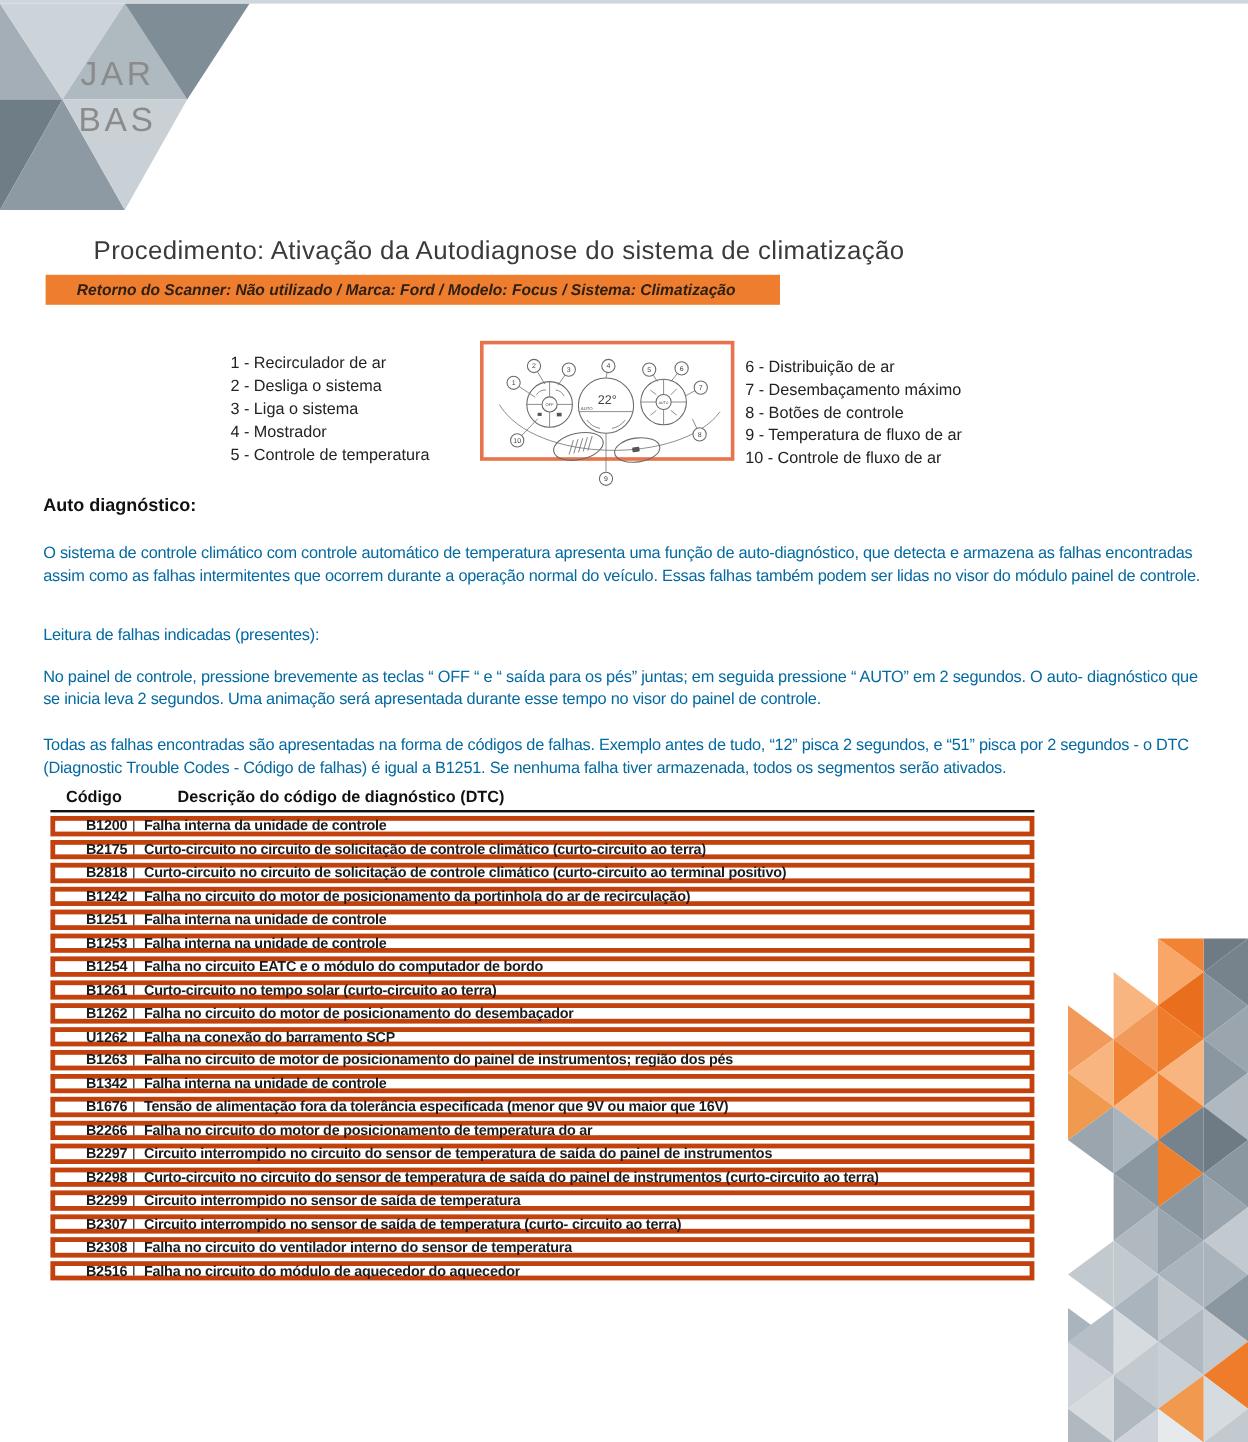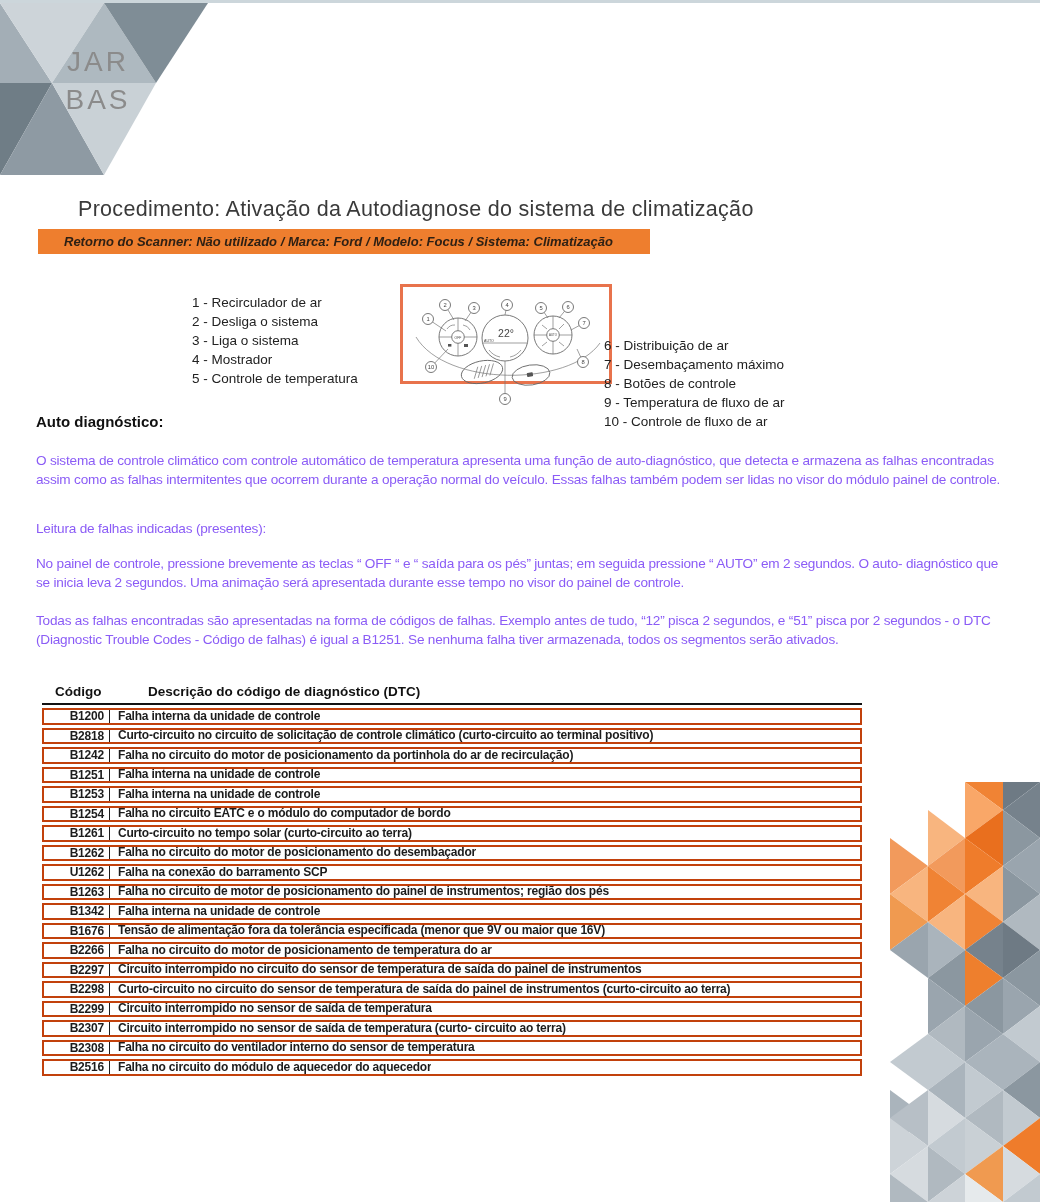--- a/index.html
+++ b/index.html
@@ -14,47 +14,47 @@
     position:absolute;left:36px;top:197px;font-size:21.5px;color:#3a3a3a;
     font-weight:400;letter-spacing:0.3px;white-space:nowrap;margin-left:42px;
   }
   .banner{
     position:absolute;left:38px;top:229px;width:612px;height:25px;
     background:#ee7e2e;color:#2e2014;font-size:13px;font-weight:bold;font-style:italic;
     line-height:25px;padding-left:26px;box-sizing:border-box;white-space:nowrap;
   }
   .legend{position:absolute;font-size:13.5px;line-height:19px;color:#222;}
   .legend-left{left:192px;top:293px;}
-  .legend-right{left:604px;top:296px;margin-top:40px;}
+  .legend-right{left:621px;top:296px;}
   .diagram-box{
     position:absolute;left:400px;top:284px;width:212px;height:100px;
     border:3px solid #e8734c;box-sizing:border-box;background:#fff;
   }
   .diagram-box svg{display:block;}
   .dline{stroke:#6a6a6a;stroke-width:0.9;fill:none;}
   .dthin{stroke:#777;stroke-width:0.7;fill:none;}
   .dfill{fill:#555;stroke:none;}
   .dtxt{fill:#444;font-family:"Liberation Sans",sans-serif;text-anchor:middle;}
   .co{fill:#fff;stroke:#6a6a6a;stroke-width:0.9;}
   .con{font-size:5.8px;text-anchor:middle;fill:#444;font-family:"Liberation Sans",sans-serif;}
   .section-heading{position:absolute;left:36px;top:413px;font-size:15px;font-weight:bold;color:#111;}
-  .para{position:absolute;left:36px;width:965px;font-size:13.6px;line-height:19px;letter-spacing:-0.2px;color:#8b5cf6;}
+  .para{position:absolute;left:36px;width:965px;font-size:13.6px;line-height:19px;letter-spacing:-0.2px;color:#0369a1;}
   .p1{top:451px;}
   .p2label{top:519px;}
   .p2{top:554px;}
   .p3{top:611px;}
-  .dtc{position:absolute;left:42px;top:684px;width:820px;}
+  .dtc{position:absolute;left:42px;top:656px;width:820px;}
   .dtc-header{position:relative;height:16px;font-size:13.5px;font-weight:bold;color:#111;}
   .dtc-header .h-code{position:absolute;left:13px;top:0;}
   .dtc-header .h-desc{position:absolute;left:106px;top:0;text-align:center;}
   .dtc-underline{margin-top:3px;width:820px;height:2px;background:#121212;}
   .dtc-rows{margin-top:3px;}
   .dtc-row{
-    display:flex;align-items:flex-end;height:16.5px;margin-bottom:3px;
-    border:2px solid #c2410c;box-sizing:border-box;background:#fff;
+    display:flex;align-items:center;height:16.5px;margin-bottom:3px;
+    border:4px solid #c2410c;box-sizing:border-box;background:#fff;
   }
   .dtc-code{
     width:66px;flex:0 0 66px;text-align:right;padding-right:5px;box-sizing:border-box;
     border-right:1px solid #1c1c1c;font-weight:bold;font-size:12px;letter-spacing:-0.2px;height:100%;
     display:flex;align-items:center;justify-content:flex-end;
   }
   .dtc-desc{
     padding-left:8px;font-weight:bold;font-size:12px;letter-spacing:-0.2px;white-space:nowrap;
     overflow:hidden;
   }
@@ -200,20 +200,24 @@
     <span class="h-desc">Descrição do código de diagnóstico (DTC)</span>
   </div>
   <div class="dtc-underline"></div>
   <div class="dtc-rows">
 
       <div class="dtc-row">
         <div class="dtc-code">B1200</div>
         <div class="dtc-desc">Falha interna da unidade de controle</div>
       </div>
 
+      <div class="dtc-row">
+        <div class="dtc-code">B2175</div>
+        <div class="dtc-desc">Curto-circuito no circuito de solicitação de controle climático (curto-circuito ao terra)</div>
+      </div>
 
       <div class="dtc-row">
         <div class="dtc-code">B2818</div>
         <div class="dtc-desc">Curto-circuito no circuito de solicitação de controle climático (curto-circuito ao terminal positivo)</div>
       </div>
 
       <div class="dtc-row">
         <div class="dtc-code">B1242</div>
         <div class="dtc-desc">Falha no circuito do motor de posicionamento da portinhola do ar de recirculação)</div>
       </div>

